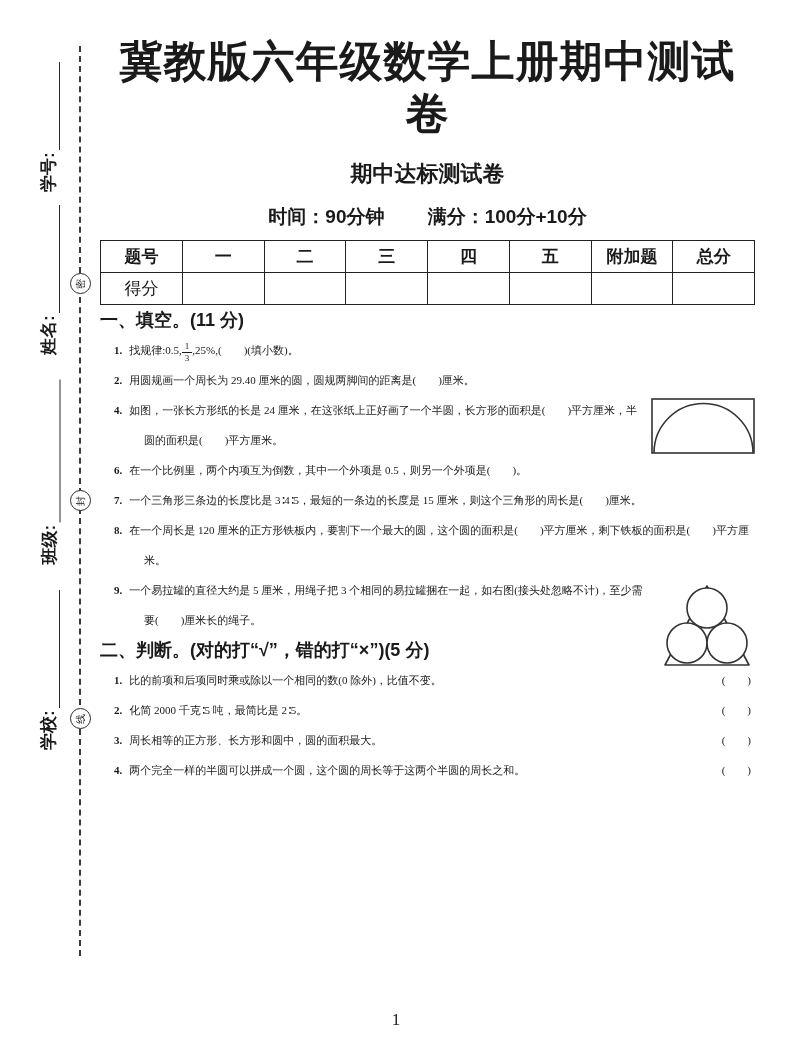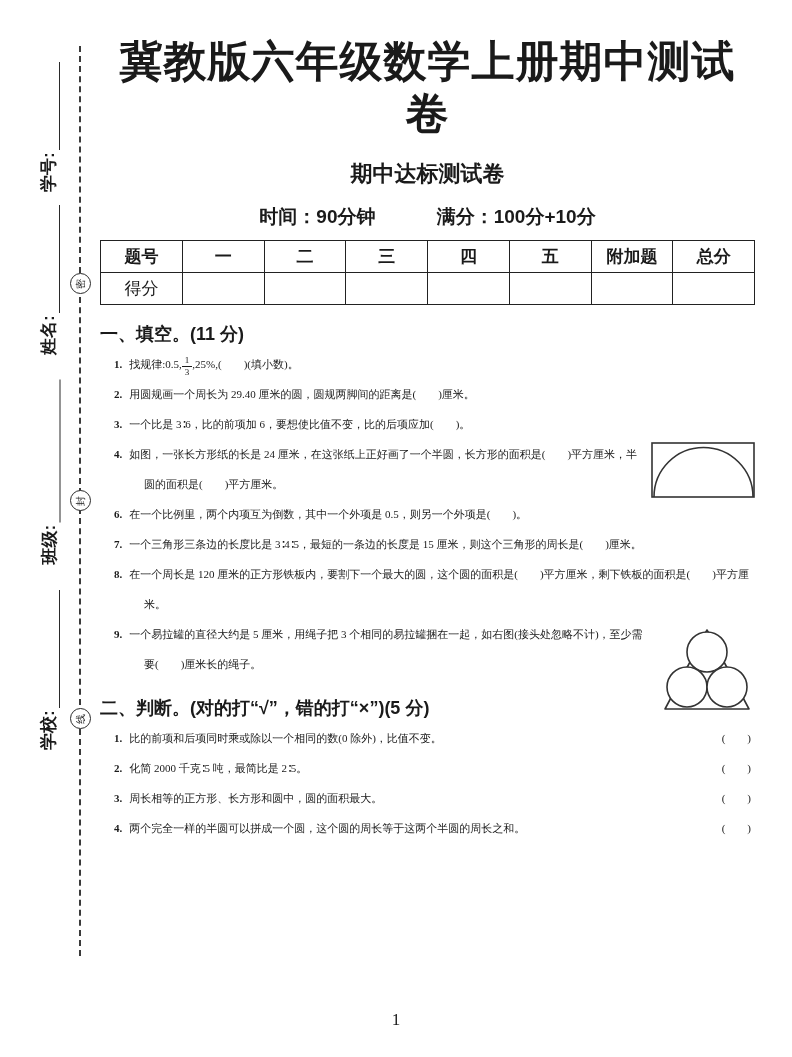--- a/index.html
+++ b/index.html
@@ -18,29 +18,29 @@
                 font-family:"Liberation Sans","DejaVu Sans",sans-serif;}
   .m-field .line{flex:1;border-bottom:1.6px solid #2a2a2a;margin-left:2px;height:18px;}
   
   .content{position:absolute;left:100px;top:0;width:655px;}
   h1.title{margin:36px 0 0 0;text-align:center;font-size:43px;line-height:1.2;font-weight:bold;
            letter-spacing:1px;font-family:"Liberation Sans","DejaVu Sans",sans-serif;}
   h2.subtitle{margin:21px 0 0 0;text-align:center;font-size:22px;line-height:1.3;font-weight:600;
               font-family:"Liberation Sans","DejaVu Sans",sans-serif;}
   .info{margin-top:15px;text-align:center;font-size:19px;font-weight:bold;
         font-family:"Liberation Sans","DejaVu Sans",sans-serif;}
-  .info span{margin:0 28px;}
+  .info span{margin:0 19px;}
   table.score-table{width:100%;margin-top:10px;border-collapse:collapse;table-layout:fixed;
         font-family:"Liberation Sans","DejaVu Sans",sans-serif;}
   table.score-table th,table.score-table td{border:1.6px solid #222;height:31px;text-align:center;
         font-size:17px;padding:0;margin-left:25px;}
   table.score-table th{font-weight:bold;}
   table.score-table td.rlabel{font-weight:normal;}
   
-  .section{margin-top:14px;}
+  .section{}
   .sec-head{font-size:18px;font-weight:bold;line-height:30px;
             font-family:"Liberation Sans","DejaVu Sans",sans-serif;}
   .q{position:relative;font-size:11px;line-height:30px;padding-left:30px;text-indent:-30px;
      margin-left:14px;}
   .judge .q{padding-right:78px;}
   .q-no{font-weight:bold;padding-right:7px;}
   .ans{position:absolute;right:4px;bottom:0;text-indent:0;}
   .frac{display:inline-block;vertical-align:-0.75em;text-align:center;font-size:0.82em;
         line-height:1.15;text-indent:0;}
   .frac .num{display:block;border-bottom:1.3px solid currentColor;padding:0 3px;}
@@ -119,21 +119,20 @@
             <td></td>
           </tr>
         </tbody>
     </table>
 
     <div id="sections">
         <div class="section fill">
           <div class="sec-head">一、填空。(11 分)</div>
           <div class="q"><span class="q-no">1.</span><span>找规律:0.5,</span><span class="frac"><span class="num">1</span><span class="den">3</span></span><span>,25%,(　　)(填小数)。</span></div>
           <div class="q"><span class="q-no">2.</span><span>用圆规画一个周长为 29.40 厘米的圆，圆规两脚间的距离是(　　)厘米。</span></div>
-          <div class="q"><span class="q-no">3.</span><span>一个比是 3∶6，比的前项加 6，要想使比值不变，比的后项应加(　　)。</span></div>
           <div class="q"><svg class="qfig" width="104" height="58" viewBox="0 0 104 58">
               <rect x="1" y="1" width="102" height="54" class="ink"></rect>
               <path d="M 3 55 A 49.5 49.5 0 0 1 102 55" class="ink"></path>
             </svg><span class="q-no">4.</span><span>如图，一张长方形纸的长是 24 厘米，在这张纸上正好画了一个半圆，长方形的面积是(　　)平方厘米，半圆的面积是(　　)平方厘米。</span></div>
           <div class="q"><span class="q-no">6.</span><span>在一个比例里，两个内项互为倒数，其中一个外项是 0.5，则另一个外项是(　　)。</span></div>
           <div class="q"><span class="q-no">7.</span><span>一个三角形三条边的长度比是 3∶4∶5，最短的一条边的长度是 15 厘米，则这个三角形的周长是(　　)厘米。</span></div>
           <div class="q"><span class="q-no">8.</span><span>在一个周长是 120 厘米的正方形铁板内，要割下一个最大的圆，这个圆的面积是(　　)平方厘米，剩下铁板的面积是(　　)平方厘米。</span></div>
           <div class="q"><svg class="qfig" width="96" height="96" viewBox="0 0 96 88">
               <path d="M 48 4 L 6 83 L 90 83 Z" class="ink" stroke-linejoin="round"></path>
               <circle cx="48" cy="26" r="20" class="can"></circle>

